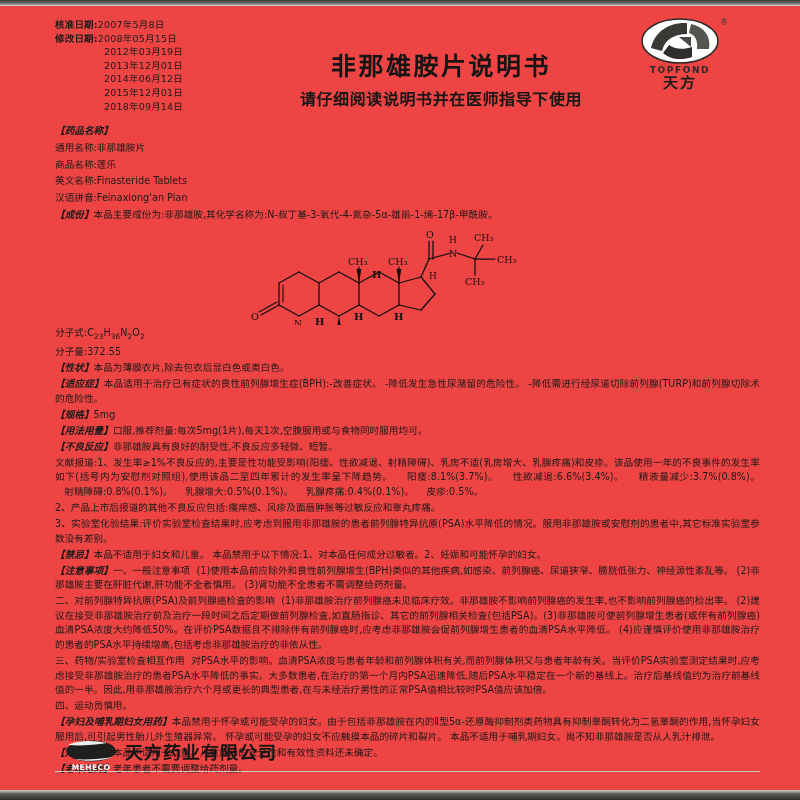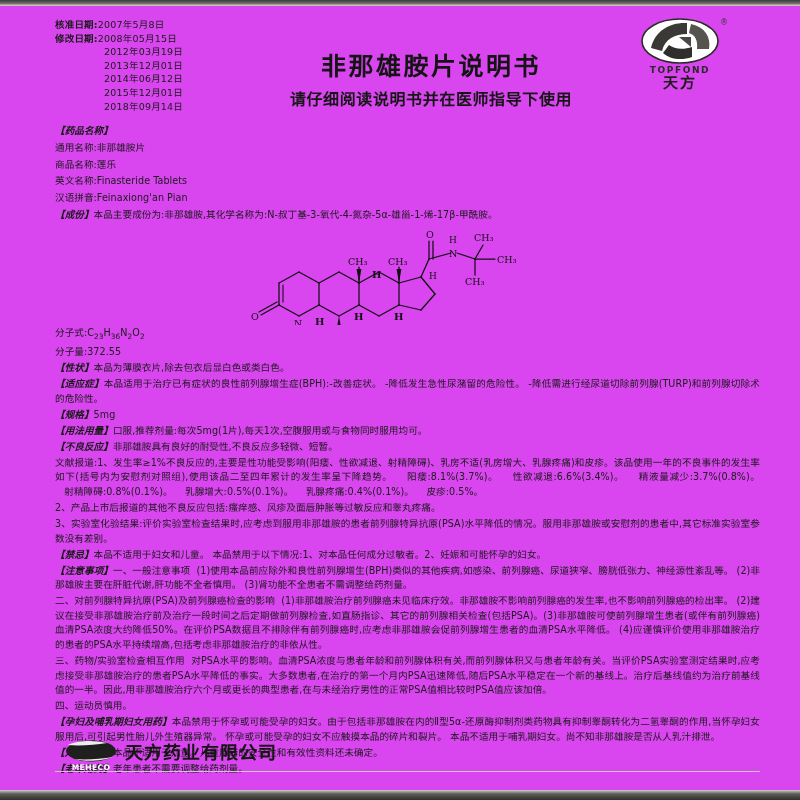--- a/index.html
+++ b/index.html
@@ -5,21 +5,21 @@
 <style>
   html, body {
     margin: 0;
     padding: 0;
     background: #ffffff;
   }
   .page {
     position: relative;
     width: 800px;
     height: 800px;
-    background: #d946ef;
+    background: #ef4444;
     font-family: "DejaVu Sans", "Liberation Sans", sans-serif;
     color: #1a1a1a;
     overflow: hidden;
     box-sizing: border-box;
   }
   
   .edge-top {
     position: absolute;
     top: 0; left: 0; right: 0;
     height: 6px;
@@ -87,21 +87,21 @@
     font-size: 15px;
     font-weight: 700;
     color: #1d1d1b;
     letter-spacing: 2px;
     line-height: 16px;
   }
 
   .titleblock {
     position: absolute;
     top: 40px;
-    left: 146px;
+    left: 156px;
     width: 460px;
     text-align: center;
   }
   .doc-title {
     font-size: 25px;
     font-weight: 700;
     letter-spacing: 2.5px;
     color: #141414;
     line-height: 30px;
   }

